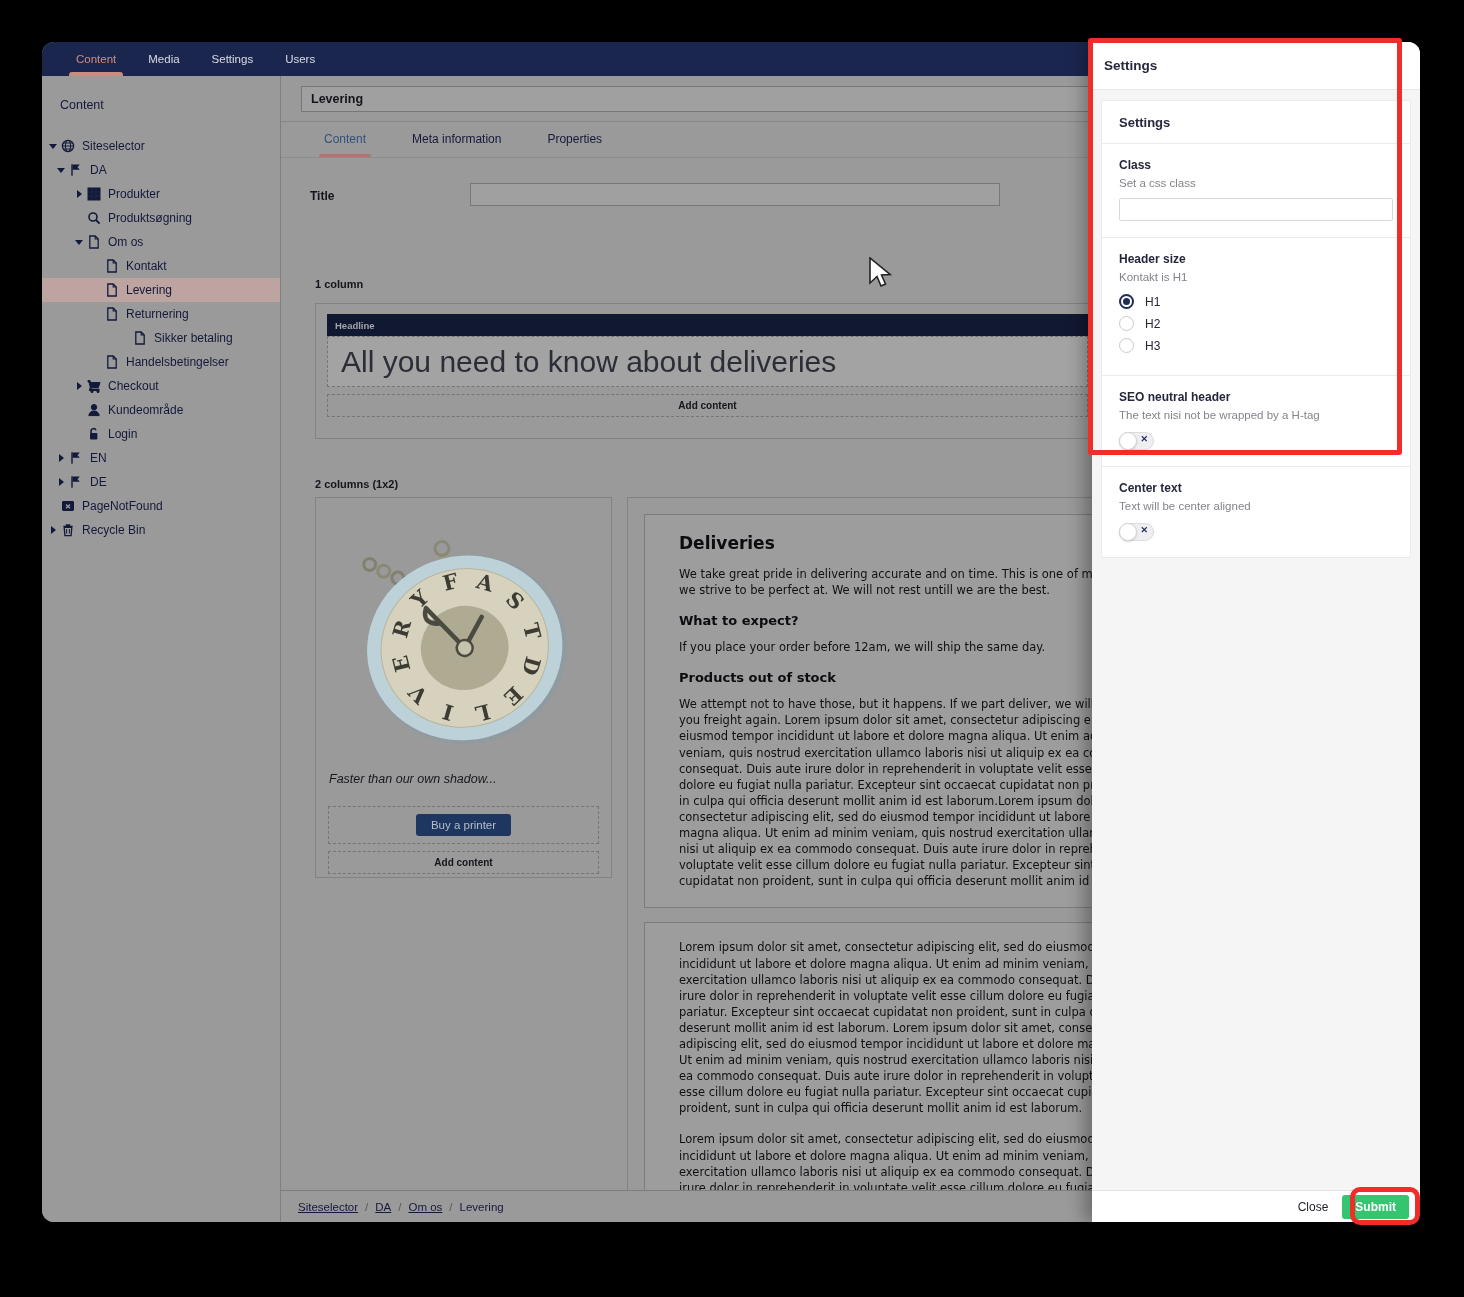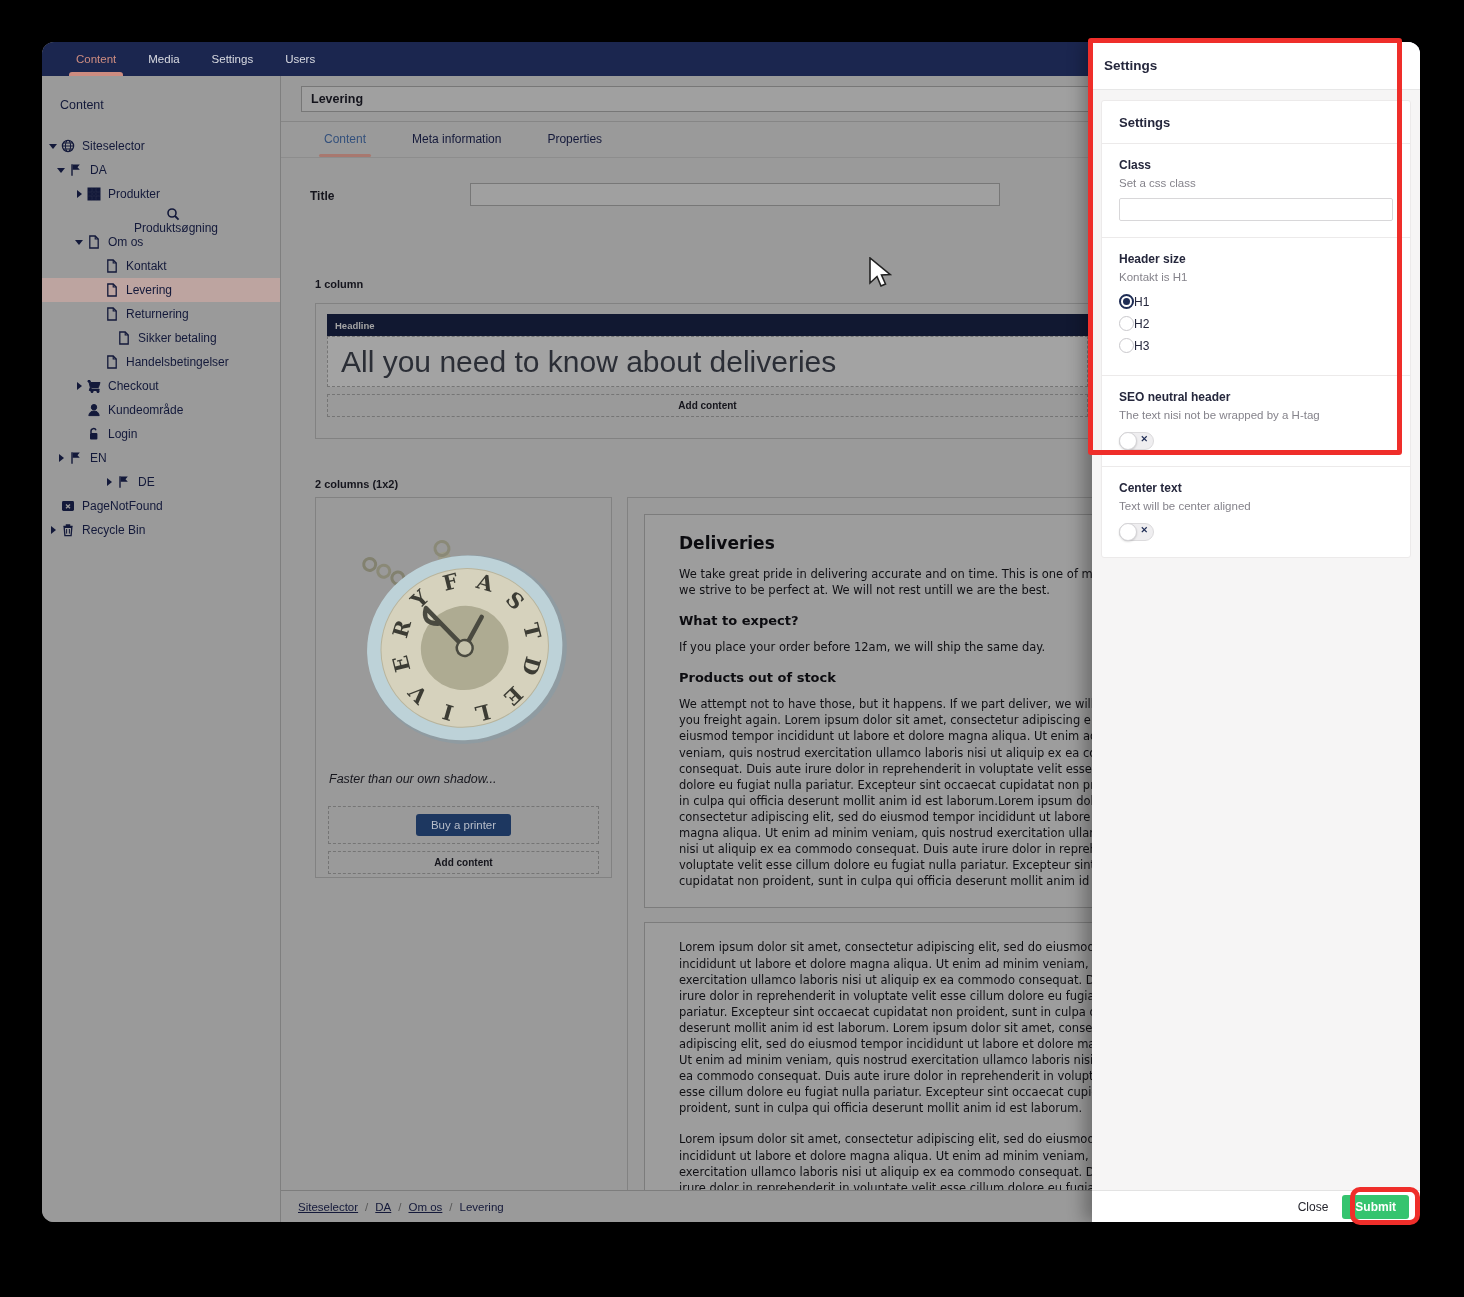--- a/index.html
+++ b/index.html
@@ -72,21 +72,21 @@
   .panel{position:absolute;top:0;right:0;width:328px;bottom:0;background:#f6f5f5;box-shadow:-8px 0 16px rgba(0,0,0,.3);z-index:4;}
   .panel-header{height:48px;background:#fff;border-bottom:1px solid #e7e7e7;display:flex;align-items:center;padding-left:12px;font-size:13.5px;font-weight:700;color:#25273c;}
   .card{margin:10px 9px;background:#fff;border:1px solid #eceaea;border-radius:3px;}
   .card-title{padding:14px 17px 13px;font-size:13px;font-weight:700;color:#25273c;border-bottom:1px solid #eceaea;}
   .prop{padding:14px 17px 16px;}
   .prop + .prop{border-top:1px solid #eceaea;}
   .prop-label{font-size:12px;font-weight:700;color:#25273c;}
   .prop-desc{font-size:11.5px;color:#85838b;margin-top:5px;}
   .text-input{display:block;margin-top:9px;width:100%;height:23px;border:1px solid #d8d7d9;border-radius:2px;background:#fff;padding:0 6px;font-size:12px;font-family:"Liberation Sans",sans-serif;}
   .radios{margin-top:10px;}
-  .radio-row{display:flex;align-items:center;gap:0;height:17px;margin-bottom:5px;font-size:12px;color:#25273c;cursor:pointer;}
+  .radio-row{display:flex;align-items:center;gap:11px;height:17px;margin-bottom:5px;font-size:12px;color:#25273c;cursor:pointer;}
   .radio{width:15px;height:15px;border-radius:50%;border:1px solid #c9c8cc;background:#fff;position:relative;flex:none;}
   .radio.sel{border:2px solid #1f2d55;}
   .radio.sel::after{content:"";position:absolute;inset:2px;border-radius:50%;background:#1f2d55;}
   .toggle{margin-top:11px;width:35px;height:18px;border-radius:10px;background:#efeef0;border:1px solid #dcdbdd;position:relative;cursor:pointer;}
   .toggle .knob{position:absolute;left:-1px;top:-1px;width:18px;height:18px;border-radius:50%;background:#fff;border:1px solid #d4d3d6;box-shadow:0 1px 2px rgba(0,0,0,.15);}
   .toggle .x{position:absolute;right:5px;top:1px;font-size:9px;font-weight:700;color:#1f2d55;}
   .panel-footer{position:absolute;bottom:0;left:0;right:0;height:32px;background:#fff;border-top:1px solid #e3e3e3;display:flex;align-items:center;justify-content:flex-end;padding-right:11px;gap:14px;z-index:5;}
   .close-link{font-size:12px;color:#25252d;cursor:pointer;}
   .submit-btn{background:var(--green);color:#fff;font-weight:700;font-size:12px;border:none;border-radius:3px;padding:5px 13px;cursor:pointer;font-family:"Liberation Sans",sans-serif;}
 
@@ -148,21 +148,21 @@
               <rect x="1" y="5.3" width="3.4" height="3.4"></rect>
               <rect x="5.3" y="5.3" width="3.4" height="3.4"></rect>
               <rect x="9.6" y="5.3" width="3.4" height="3.4"></rect>
               <rect x="1" y="9.6" width="3.4" height="3.4"></rect>
               <rect x="5.3" y="9.6" width="3.4" height="3.4"></rect>
               <rect x="9.6" y="9.6" width="3.4" height="3.4"></rect>
             </svg>
           </span>
           <span>Produkter</span>
         </div>
-        <div class="tree-row" style="padding-left: 30px; flex-direction: column;">
+        <div class="tree-row" style="padding-left: 30px;">
           <span class="caret"></span>
           <span class="tree-icon">
             <svg viewBox="0 0 14 14">
               <circle cx="6" cy="6" r="4" fill="none" stroke-width="1.6"></circle>
               <path d="M9 9l3.6 3.6" stroke-width="1.8" fill="none"></path>
             </svg>
           </span>
           <span>Produktsøgning</span>
         </div>
         <div class="tree-row" style="padding-left: 30px;">
@@ -200,21 +200,21 @@
         <div class="tree-row" style="padding-left: 48px;">
           <span class="caret"></span>
           <span class="tree-icon">
             <svg viewBox="0 0 14 14">
               <path d="M2.8 1h5.4l3 3v9H2.8z" fill="none" stroke-width="1.3"></path>
               <path d="M8.2 1v3h3" fill="none" stroke-width="1.1"></path>
             </svg>
           </span>
           <span>Returnering</span>
         </div>
-        <div class="tree-row" style="padding-left: 60px;">
+        <div class="tree-row" style="padding-left: 76px;">
           <span class="caret"></span>
           <span class="tree-icon">
             <svg viewBox="0 0 14 14">
               <path d="M2.8 1h5.4l3 3v9H2.8z" fill="none" stroke-width="1.3"></path>
               <path d="M8.2 1v3h3" fill="none" stroke-width="1.1"></path>
             </svg>
           </span>
           <span>Sikker betaling</span>
         </div>
         <div class="tree-row" style="padding-left: 48px;">
@@ -265,21 +265,21 @@
             <span class="caret-right"></span>
           </span>
           <span class="tree-icon">
             <svg viewBox="0 0 14 14">
               <path d="M3 1.2v11.6" stroke-width="1.4" fill="none"></path>
               <path d="M3.6 1.6h7.2l-2.3 2.6 2.3 2.6H3.6z" stroke="none"></path>
             </svg>
           </span>
           <span>EN</span>
         </div>
-        <div class="tree-row" style="padding-left: 12px; margin-left: 48px;">
+        <div class="tree-row" style="padding-left: 12px;">
           <span class="caret">
             <span class="caret-right"></span>
           </span>
           <span class="tree-icon">
             <svg viewBox="0 0 14 14">
               <path d="M3 1.2v11.6" stroke-width="1.4" fill="none"></path>
               <path d="M3.6 1.6h7.2l-2.3 2.6 2.3 2.6H3.6z" stroke="none"></path>
             </svg>
           </span>
           <span>DE</span>

